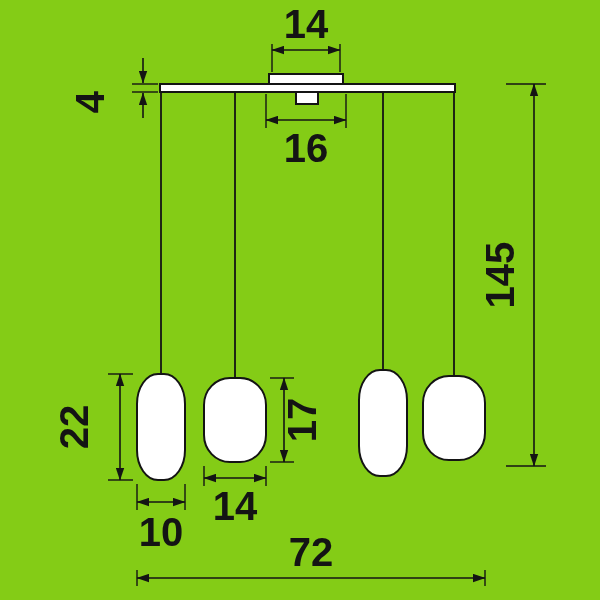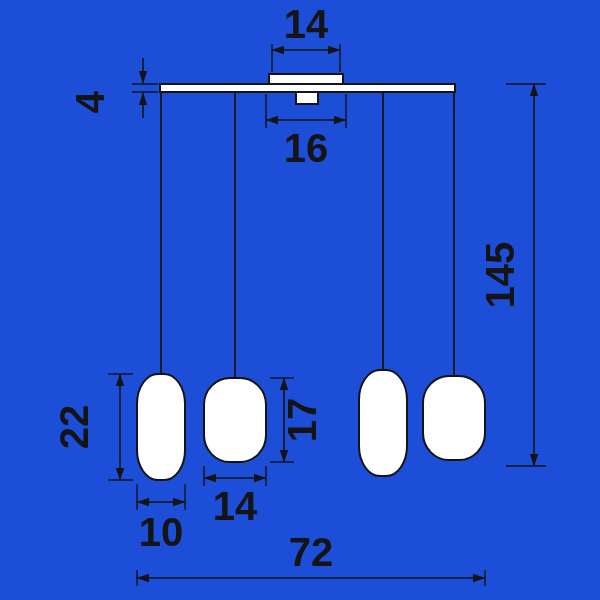--- a/index.html
+++ b/index.html
@@ -3,21 +3,21 @@
 <meta charset="utf-8">
 <style>
   html, body {
     margin: 0;
     padding: 0;
     background: #ffffff;
   }
   .stage {
     width: 600px;
     height: 600px;
-    background: #1d4ed8;
+    background: #84cc16;
     position: relative;
     overflow: hidden;
     font-family: "Liberation Sans", sans-serif;
   }
   svg { display: block; }
   .dim-text {
     font-family: "Liberation Sans", sans-serif;
     font-weight: 700;
     font-size: 40px;
     fill: #141414;

